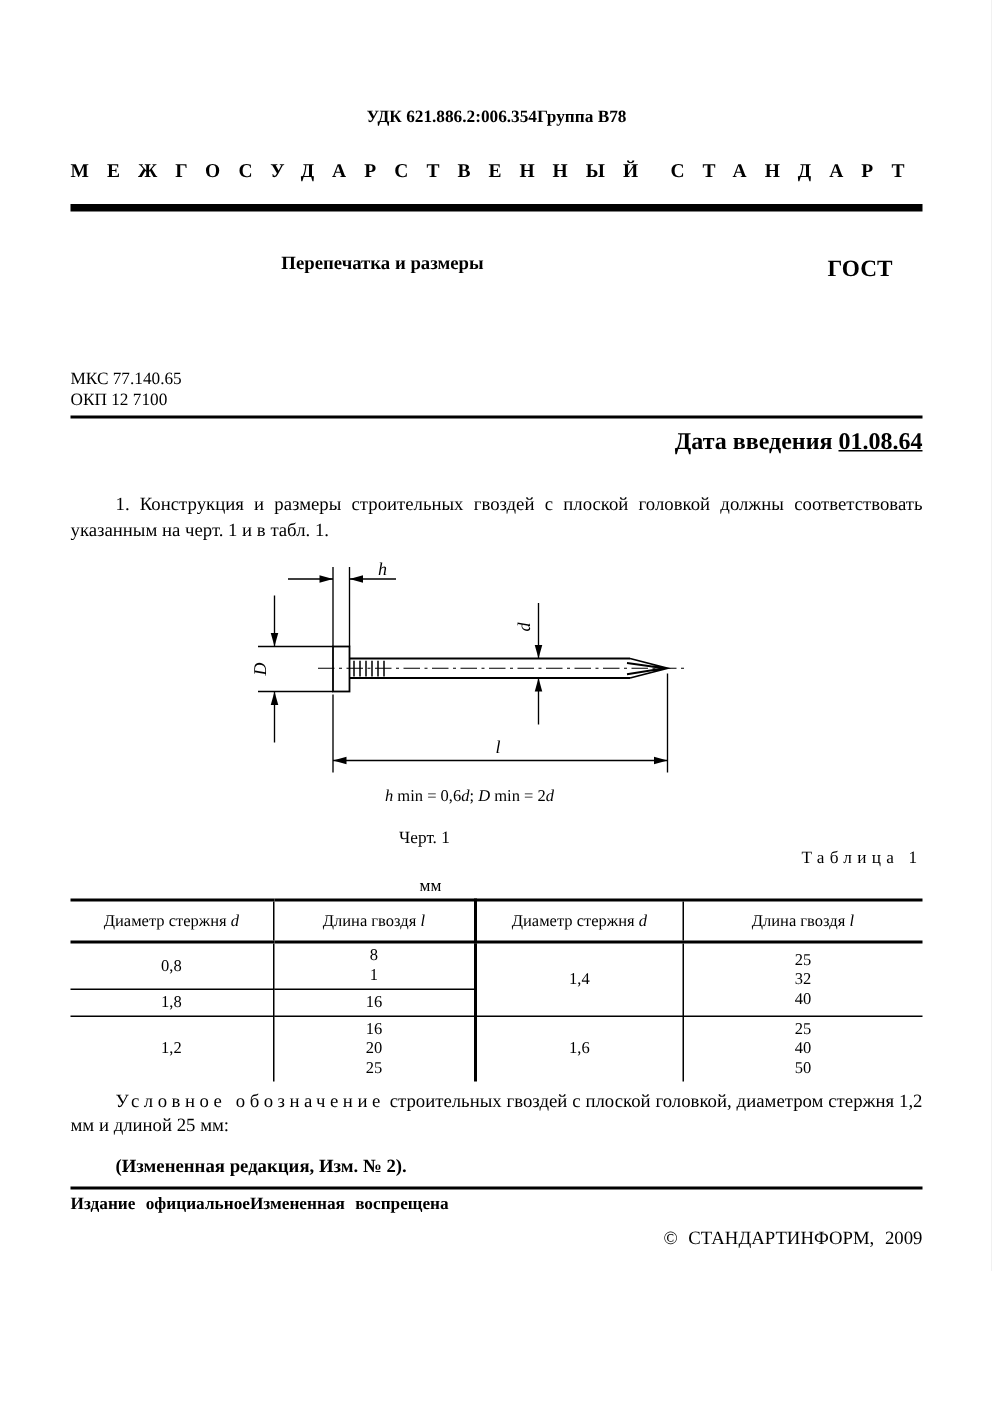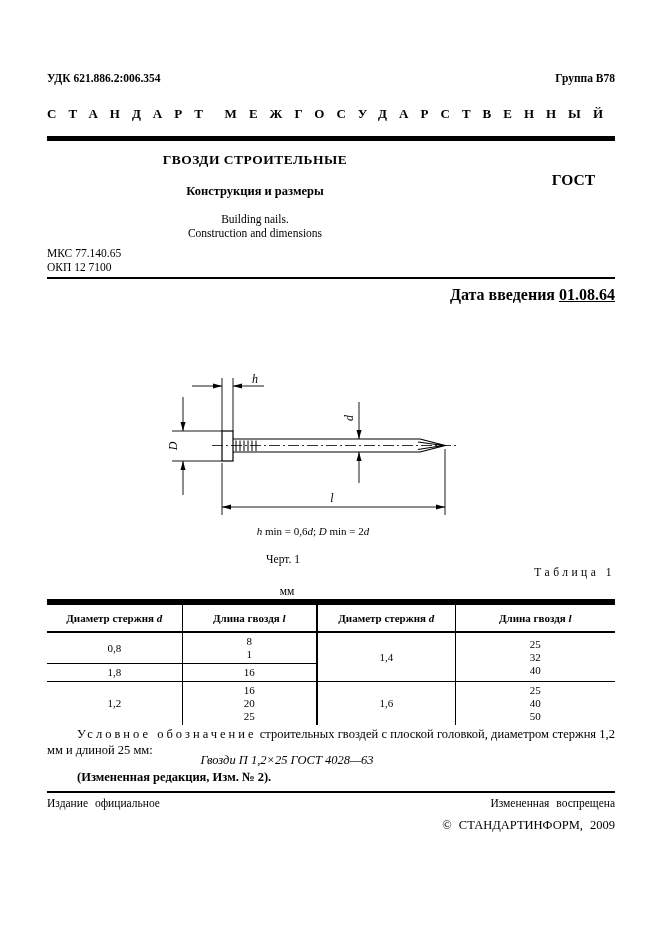--- a/index.html
+++ b/index.html
@@ -4,21 +4,21 @@
 <style>
   html,body{margin:0;padding:0;background:#e8e8e8;}
   .page{
     position:relative;width:661px;height:936px;margin:0 auto;
     background:#ffffff;color:#000;
     font-family:"Liberation Serif", serif;
     overflow:hidden;
   }
   .abs{position:absolute;}
   
-  .udk-row{left:47px;right:46px;top:72px;display:flex;justify-content:space-between;
+  .udk-row{left:47px;right:46px;top:72px;display:flex;justify-content:center;
     font-weight:bold;font-size:11.5px;}
   .banner{left:47px;right:46px;top:106px;display:flex;justify-content:space-between;
     font-weight:bold;font-size:13px;letter-spacing:12px;white-space:nowrap;}
   .rule-thick{left:47px;right:46px;top:136px;height:5px;background:#000;}
   
   .title-col{left:105px;width:300px;top:152px;text-align:center;}
   .doc-title{font-weight:bold;font-size:13.5px;letter-spacing:0.5px;}
   .doc-subtitle{font-weight:bold;font-size:12.5px;margin-top:16px;}
   .doc-en{font-size:11.5px;line-height:14px;margin-top:13px;}
   .gost-block{left:455px;width:140px;top:170px;text-align:right;font-weight:bold;
@@ -34,84 +34,80 @@
   .fig-svg{left:160px;top:372px;}
   .formula{left:143px;width:340px;top:525px;text-align:center;font-size:11px;}
   .fig-caption{left:113px;width:340px;top:553px;text-align:center;font-size:11.5px;}
   
   .table-label{right:46px;top:566px;font-size:11.5px;letter-spacing:3.5px;text-align:center;margin-left:26px;}
   .units{left:47px;width:480px;top:585px;text-align:center;font-size:11.5px;}
   table.dim{position:absolute;left:47px;top:599px;width:568px;border-collapse:collapse;
     table-layout:fixed;font-size:11px;line-height:13px;}
   table.dim th,table.dim td{text-align:center;vertical-align:middle;padding:2px 0;
     font-weight:normal;}
-  table.dim th{border-top:6px solid #000000;border-bottom:2.5px solid #000;height:22px;font-weight:bold;}
+  table.dim th{border-top:2px solid #000000;border-bottom:2.5px solid #000;height:22px;}
   .c1{border-right:1px solid #000;}
   .c2{border-right:2.5px solid #000;}
   .c3{border-right:1px solid #000;}
   .bb-thin{border-bottom:1px solid #000;}
   .bb-med{border-bottom:1.5px solid #000;}
   .rh1{height:26px;}
   .rh2{height:17px;}
   .rh3{height:40px;}
   
   .designation{left:47px;right:46px;top:726px;font-size:12.5px;line-height:16px;
     text-align:justify;text-indent:30px;}
   .designation .spaced{letter-spacing:3px;}
   .example{left:47px;width:480px;top:753px;text-align:center;font-style:italic;
     font-size:12.5px;}
   .amendment{left:77px;top:770px;font-weight:bold;font-size:12.5px;}
   
   .rule-thin2{left:47px;right:46px;top:791px;height:1.5px;background:#000;}
-  .footer-row{left:47px;right:46px;top:797px;display:flex;justify-content:space-between;
-    font-weight:normal;font-size:11.5px;word-spacing:4px;}
+  .footer-row{left:47px;right:46px;top:797px;display:flex;
+    font-weight:bold;font-size:11.5px;word-spacing:4px;}
   .copyright{right:46px;top:818px;font-size:12.5px;text-align:right;word-spacing:4px;}
   svg text{font-family:"Liberation Serif", serif;font-style:italic;font-size:12px;}
 </style>
 </head>
 <body>
 
 <div class="page">
 
   <div class="abs udk-row">
     <span>УДК 621.886.2:006.354</span>
     <span>Группа В78</span>
   </div>
 
   <div class="abs banner">
+    <span>МЕЖГОСУДАРСТВЕННЫЙ</span>
     <span>СТАНДАРТ</span>
-    <span>МЕЖГОСУДАРСТВЕННЫЙ</span>
   </div>
 
   <div class="abs rule-thick"></div>
 
   <div class="abs title-col">
-    <div class="doc-title">ГВОЗДИ СТРОИТЕЛЬНЫЕ</div>
-    <div class="doc-subtitle">Конструкция и размеры</div>
-    <div class="doc-en">
-      <div>Building nails.</div>
-      <div>Construction and dimensions</div>
-    </div>
+    <div class="doc-subtitle">Перепечатка и размеры</div>
   </div>
 
   <div class="abs gost-block">
     <div>ГОСТ</div>
   </div>
 
   <div class="abs codes">
     <div>МКС 77.140.65</div>
     <div>ОКП  12 7100</div>
   </div>
 
   <div class="abs rule-thin1"></div>
 
   <div class="abs date-row">
     <span>Дата введения </span><span class="date">01.08.64</span>
   </div>
 
+  <div class="abs para1">1.  Конструкция и размеры строительных гвоздей с плоской головкой должны соответствовать указанным на черт. 1 и в табл. 1.</div>
 
   <svg class="abs fig-svg" width="340" height="150" viewBox="0 0 340 150">
     <g stroke="#000" stroke-width="1.2" fill="none">
 
       <rect x="62" y="59" width="11" height="30"></rect>
 
       <path d="M73,67 H260 M73,80 H260"></path>
 
       <path d="M260,67 L285,73.5 L260,80 M258,70 L283,73.5 M258,77.5 L283,73.5"></path>
 
@@ -201,21 +197,20 @@
           <div>50</div>
         </td>
       </tr>
     </tbody>
   </table>
 
   <div class="abs designation">
     <span class="spaced">Условное обозначение</span><span> строительных гвоздей с плоской головкой, диаметром стержня 1,2 мм и длиной 25 мм:</span>
   </div>
 
-  <div class="abs example">Гвозди П 1,2×25 ГОСТ 4028—63</div>
 
   <div class="abs amendment">(Измененная редакция, Изм. № 2).</div>
 
   <div class="abs rule-thin2"></div>
 
   <div class="abs footer-row">
     <span>Издание  официальное</span>
     <span>Измененная  воспрещена</span>
   </div>
 

